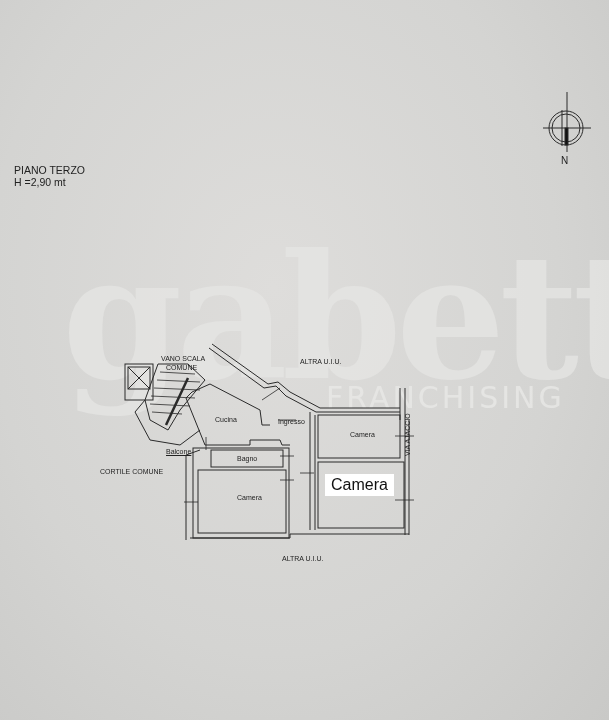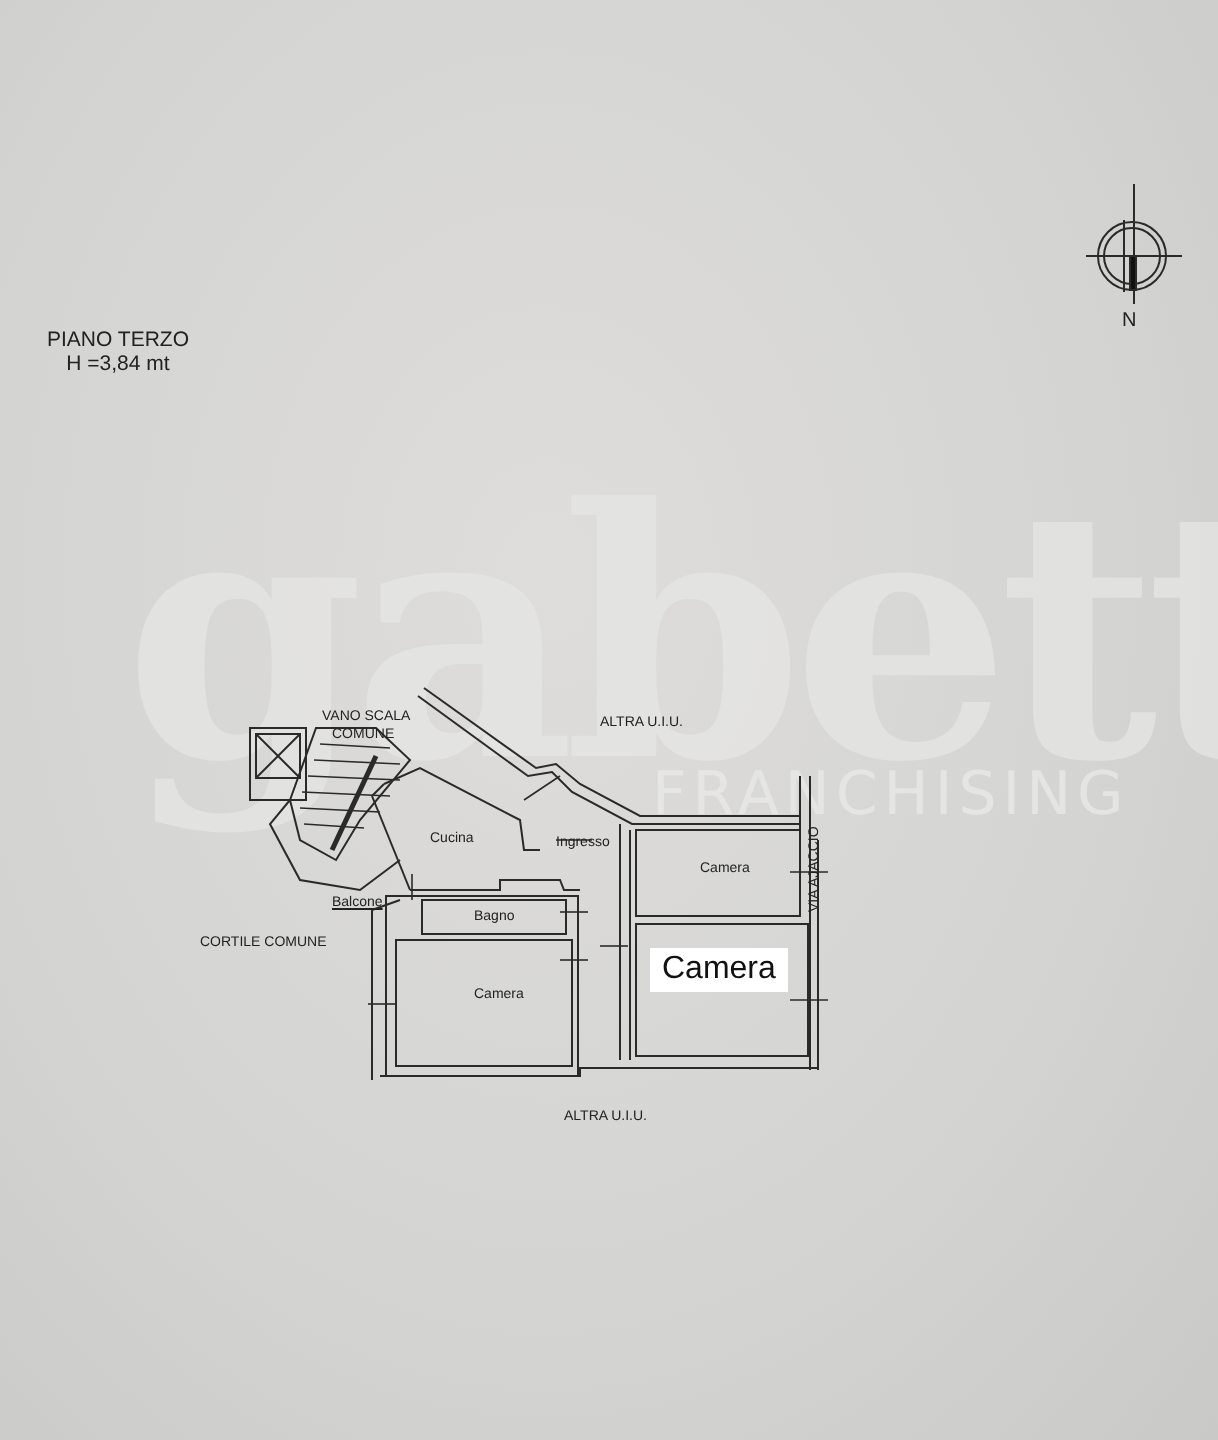--- a/index.html
+++ b/index.html
@@ -1,36 +1,36 @@
 <!DOCTYPE html>
 <html><head>
 <meta charset="utf-8">
 <style>
   html,body{margin:0;padding:0;}
   body{width:609px;height:720px;overflow:hidden;background:#d6d6d4;font-family:"Liberation Sans",sans-serif;position:relative;}
   .bg{position:absolute;inset:0;background:radial-gradient(ellipse at 45% 40%,#dedddb 0%,#d4d4d2 60%,#c9c9c7 100%);}
-  .title{position:absolute;left:14px;top:164px;font-size:10.5px;color:#222;line-height:12px;text-align:center;width:90px;}
+  .title{position:absolute;left:14px;top:164px;font-size:10.5px;color:#222;line-height:12px;width:90px;}
   .title div{white-space:nowrap;}
   .wm-word{position:absolute;left:62px;top:232px;font-family:"DejaVu Serif",serif;font-weight:bold;font-size:172px;letter-spacing:-6px;color:#e6e6e4;opacity:.75;line-height:1;}
   .wm-sub{position:absolute;left:326px;top:380px;font-family:"DejaVu Sans",sans-serif;font-size:30px;letter-spacing:3px;color:#e9e9e7;opacity:.8;}
   svg{position:absolute;left:0;top:0;}
   .lbl{position:absolute;font-size:7px;color:#222;white-space:nowrap;}
   .camera-tag{position:absolute;left:325px;top:474px;background:#fff;padding:2px 6px;font-size:16px;color:#111;}
 </style>
 </head>
 <body>
 
 <div class="bg"></div>
 
 <div class="wm-word">gabetti</div>
 <div class="wm-sub">FRANCHISING</div>
 
 <div class="title">
   <div>PIANO TERZO</div>
-  <div>H =3,84 mt</div>
+  <div>H =2,90 mt</div>
 </div>
 
 <svg width="609" height="720" viewBox="0 0 609 720">
   <g fill="none" stroke="#2a2a2a" stroke-width="1">
 
     <g>
       <line x1="567" y1="92" x2="567" y2="152"></line>
       <line x1="543" y1="128" x2="591" y2="128"></line>
       <circle cx="566" cy="128" r="17"></circle>
       <circle cx="566" cy="128" r="14"></circle>

